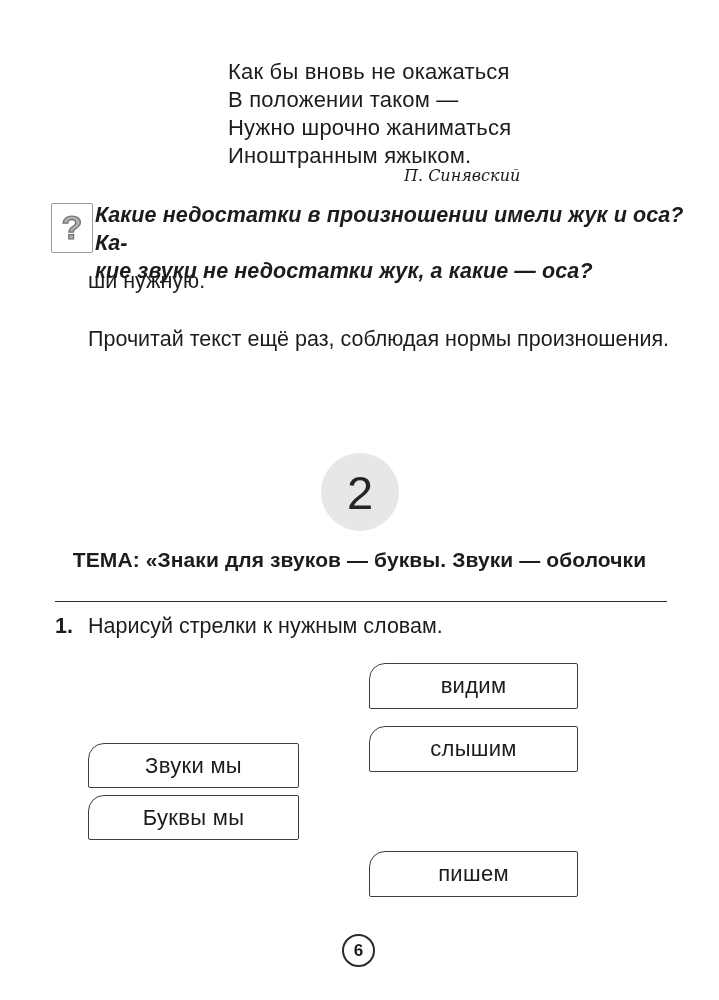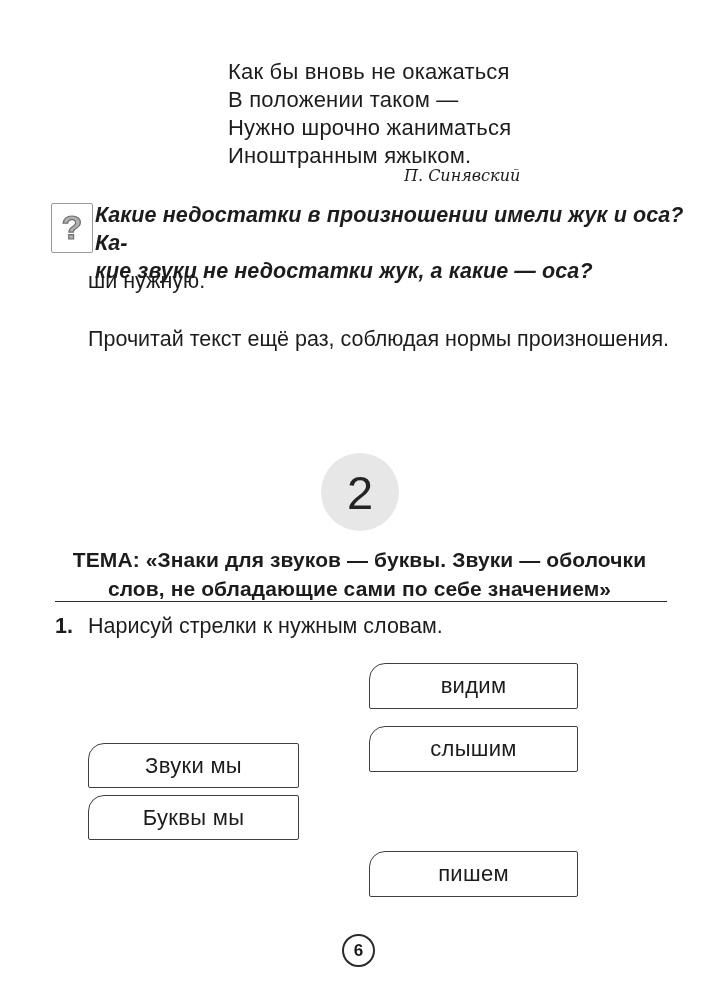--- a/index.html
+++ b/index.html
@@ -197,21 +197,20 @@
     <div>ши нужную.</div>
   </div>
   <div class="para2">Прочитай текст ещё раз, соблюдая нормы произношения.</div>
 
   <div class="section-circle">
     <span>2</span>
   </div>
 
   <div class="theme">
     <div>ТЕМА: «Знаки для звуков — буквы. Звуки — оболочки</div>
-    <div>слов, не обладающие сами по себе значением»</div>
   </div>
   <div class="rule"></div>
 
   <div class="exercise">
     <span class="exercise-num">1.</span>
     <span>Нарисуй стрелки к нужным словам.</span>
   </div>
 
   <div class="word-box box-left bl-0">Звуки мы</div>
   <div class="word-box box-left bl-1">Буквы мы</div>

